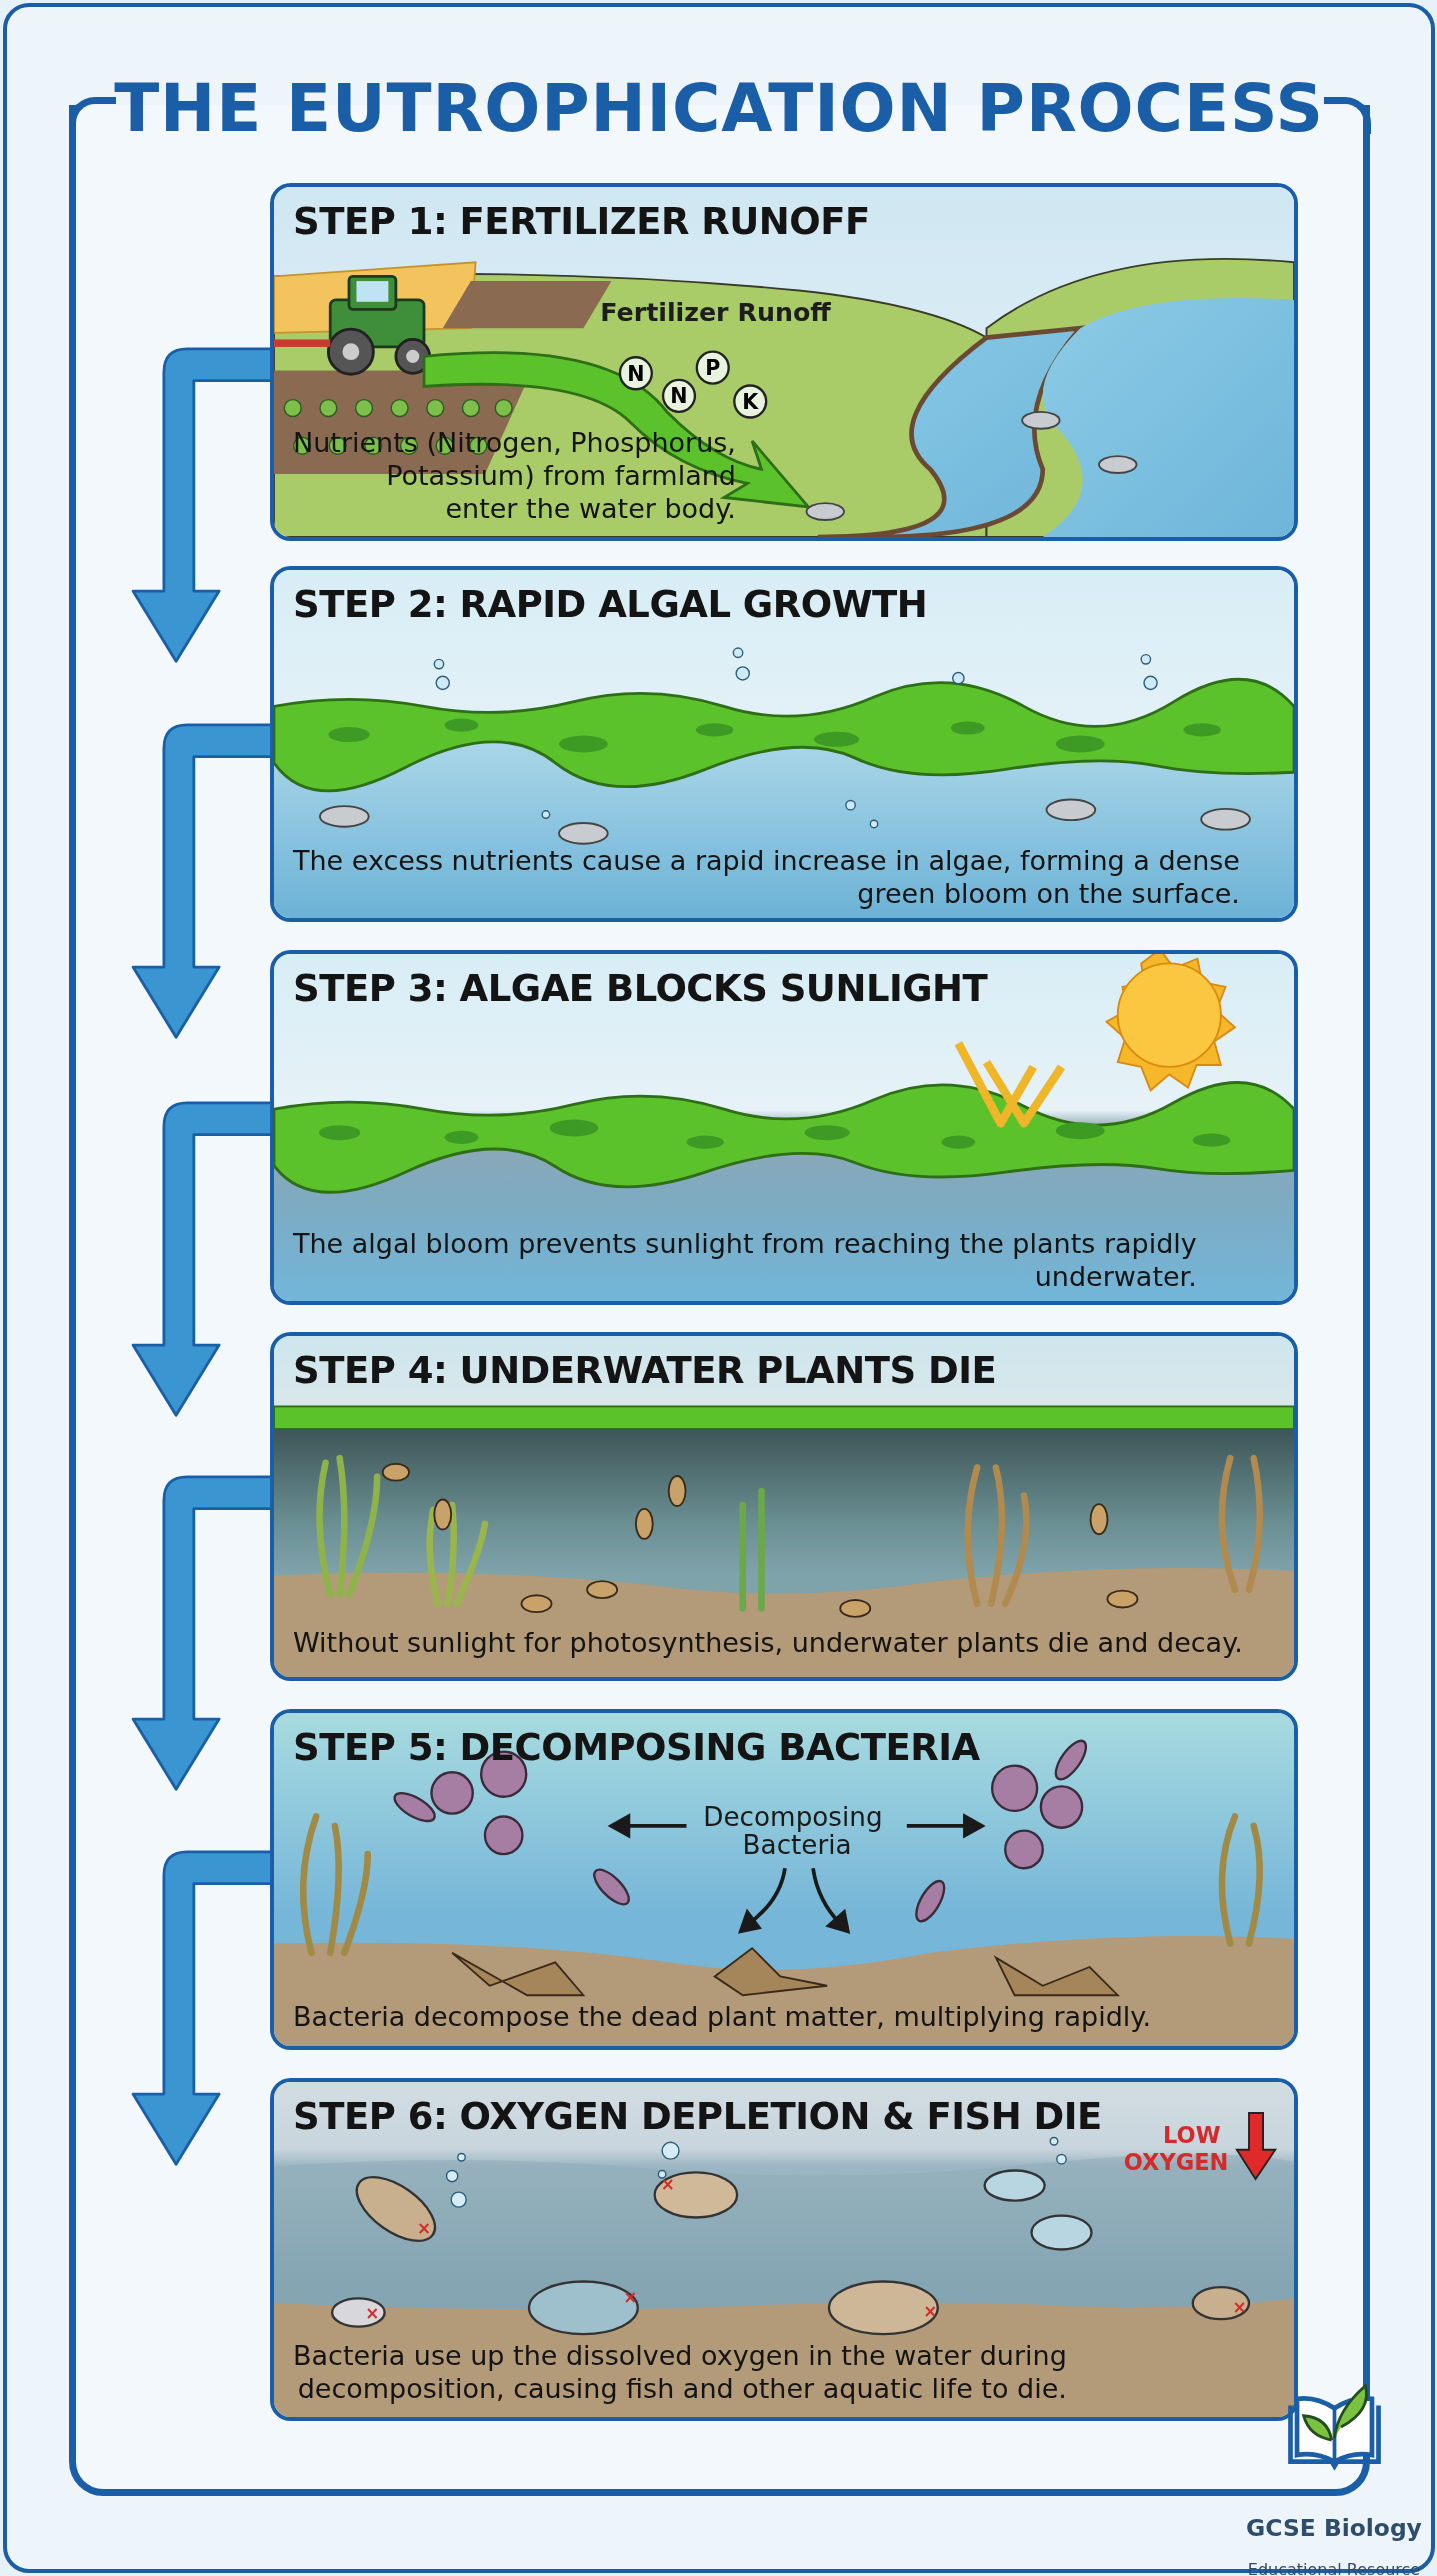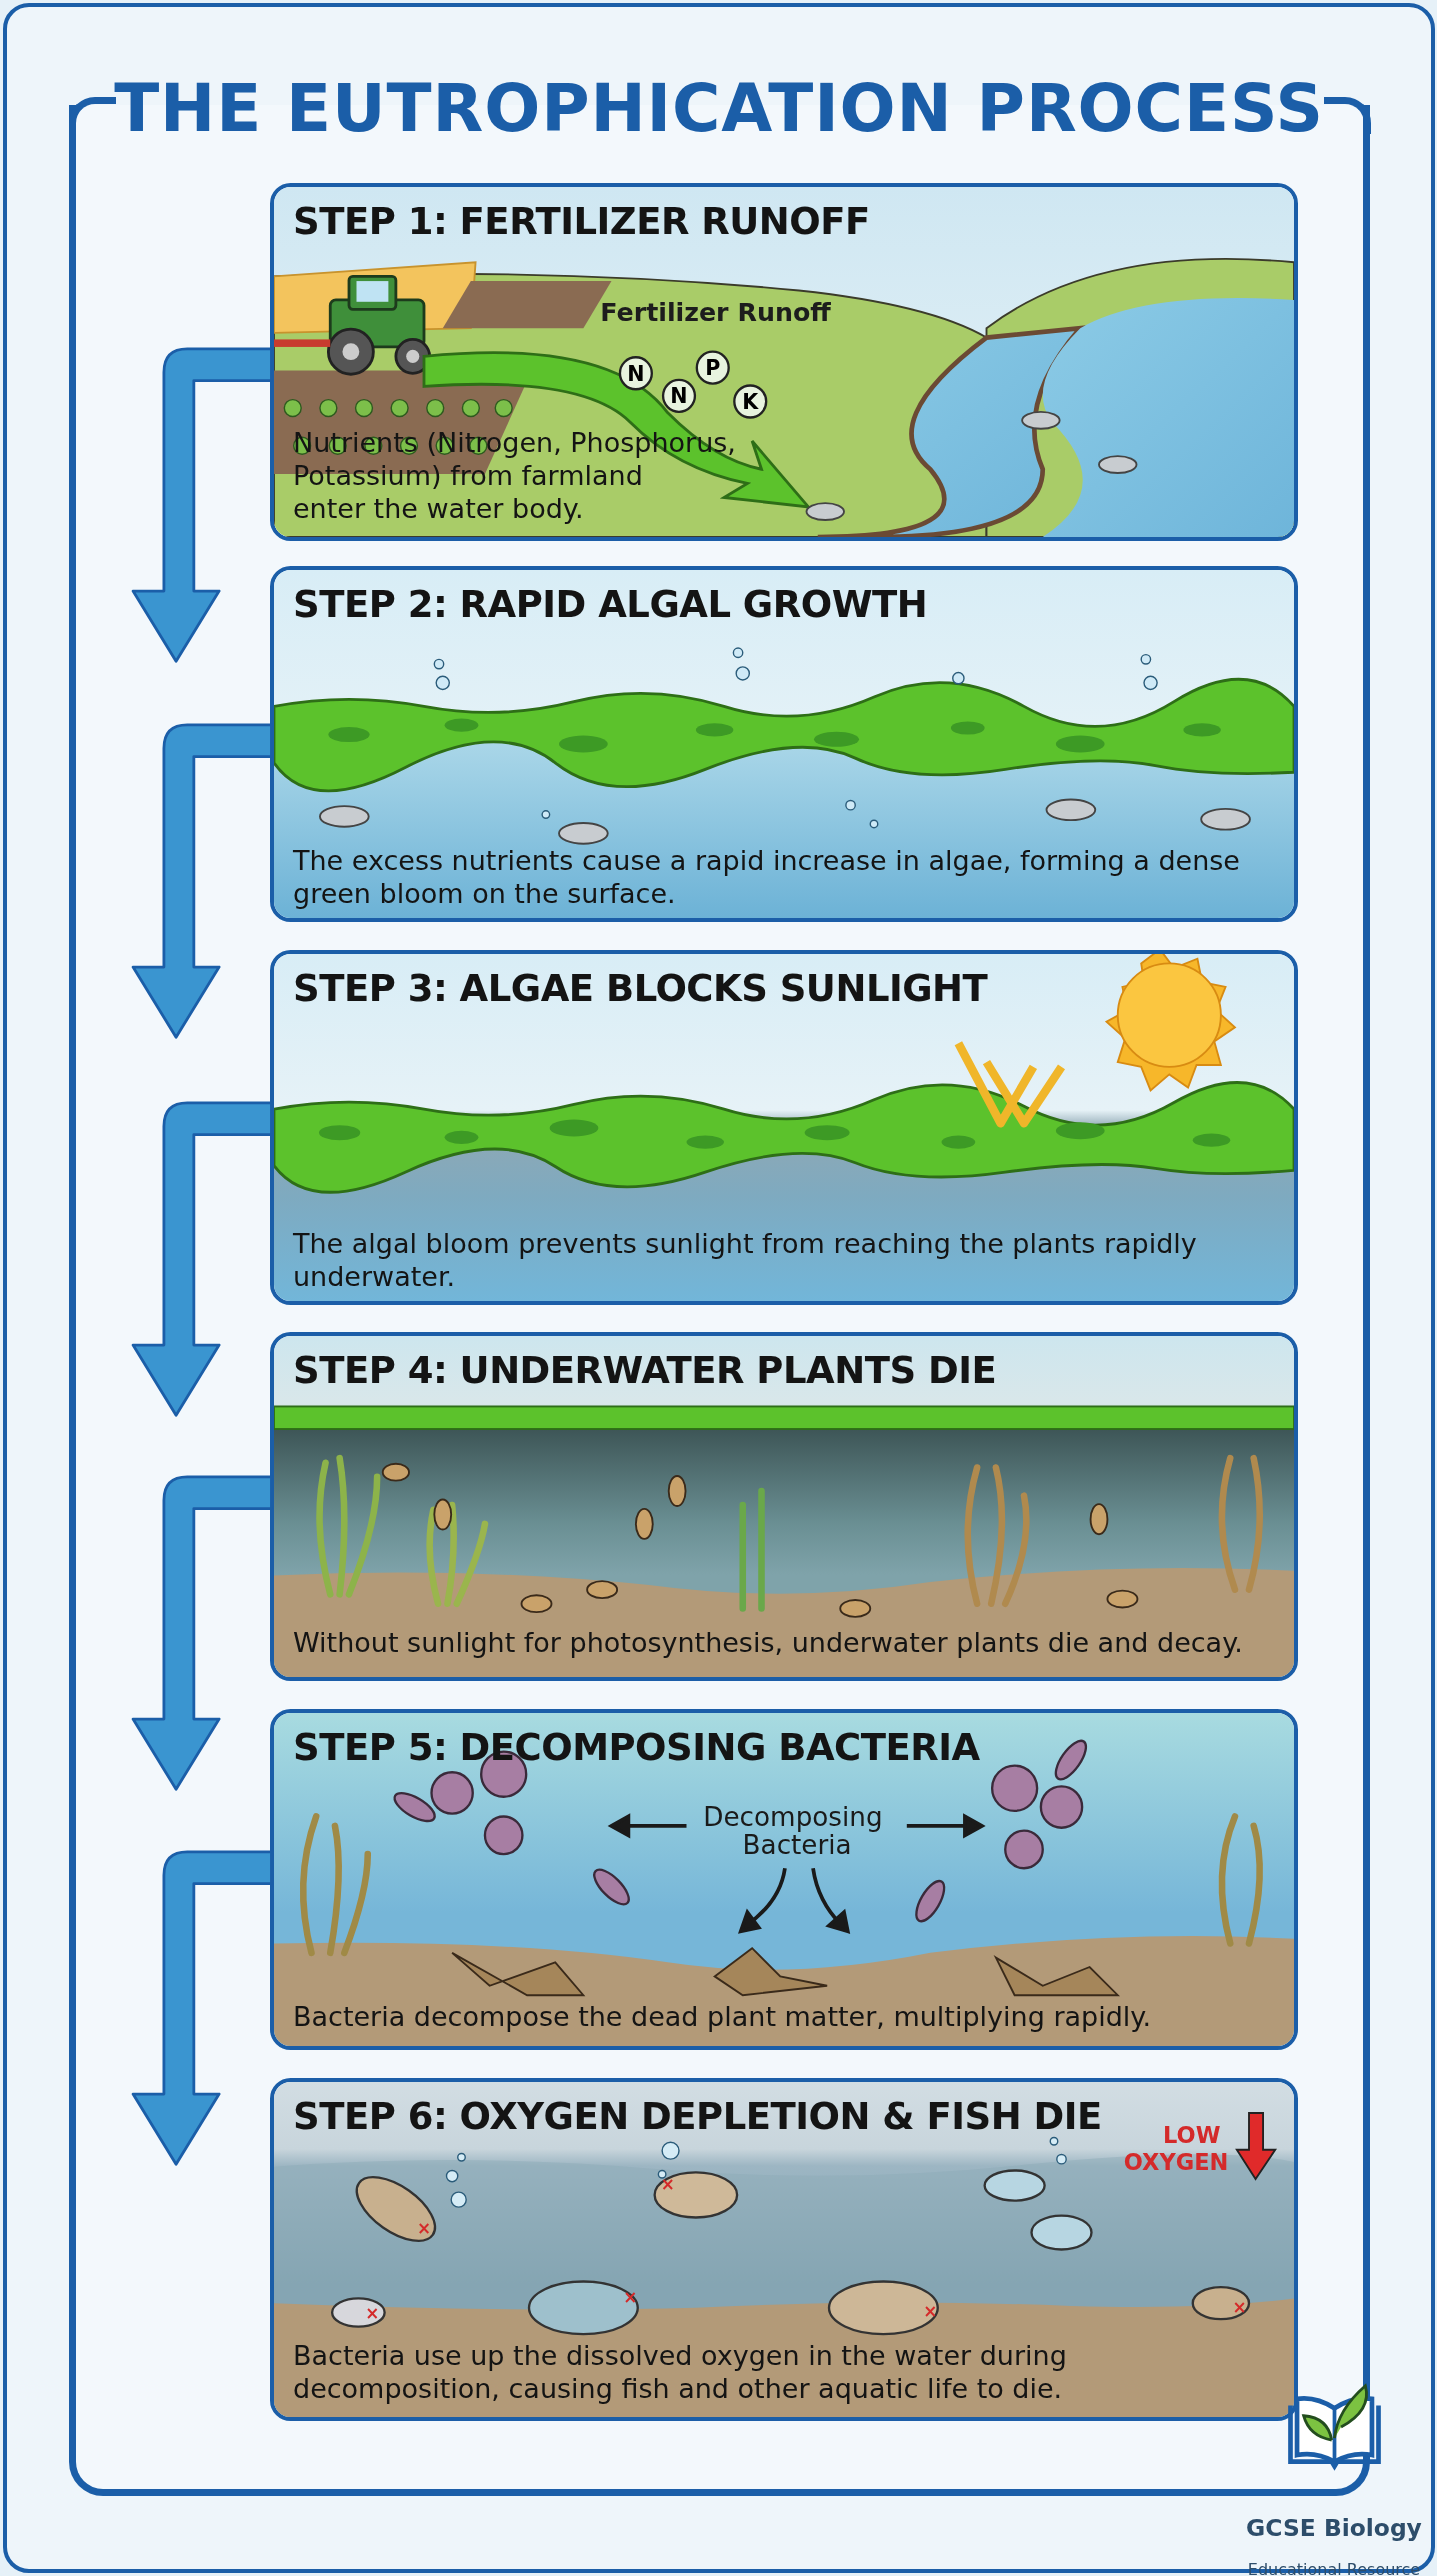--- a/index.html
+++ b/index.html
@@ -32,21 +32,21 @@
     position: absolute; left: 270px; width: 1028px; border: 4.7px solid #1b5ea8;
     border-radius: 20.6px; overflow: hidden;
   }
   .panel svg.scene { position: absolute; left: 0; top: 0; width: 100%; height: 100%; }
   .step-title {
     position: absolute; left: 19px; top: 13px; font-family: "DejaVu Sans", sans-serif;
     font-weight: bold; font-size: 37px; color: #141414; letter-spacing: -0.5px; z-index: 3;
   }
   .step-desc {
     position: absolute; left: 19px; font-family: "DejaVu Sans", sans-serif;
-    font-size: 27px; line-height: 33px; color: #141414; z-index: 3;
+    font-size: 27px; line-height: 33px; color: #141414; z-index: 3; text-align: right;
   }
 
   .flow-arrow { position: absolute; z-index: 2; }
 
   .logo { position: absolute; left: 1234px; top: 2382px; width: 200px; text-align: center; }
   .logo-name { font-family: "DejaVu Sans", sans-serif; font-weight: bold; font-size: 23.4px; color: #2d4d6a; margin-top: 40px; }
   .logo-sub { font-family: "DejaVu Sans", sans-serif; font-size: 16px; color: #2d4d6a; margin-top: 18px; }
 </style>
 </head>
 <body>

